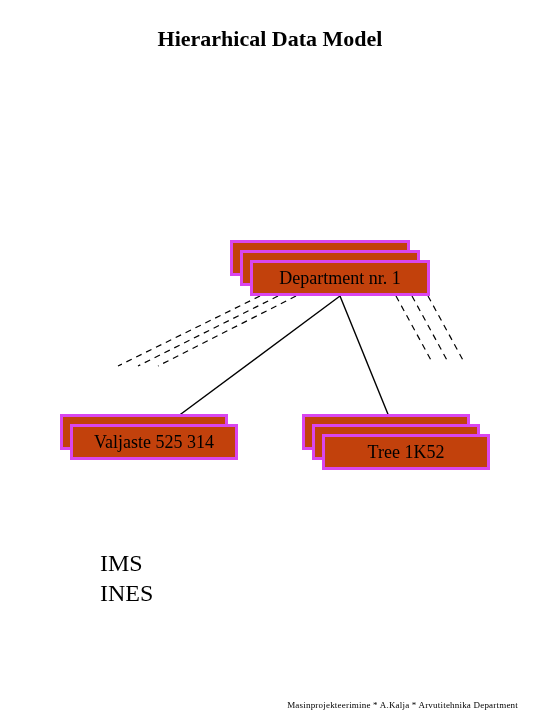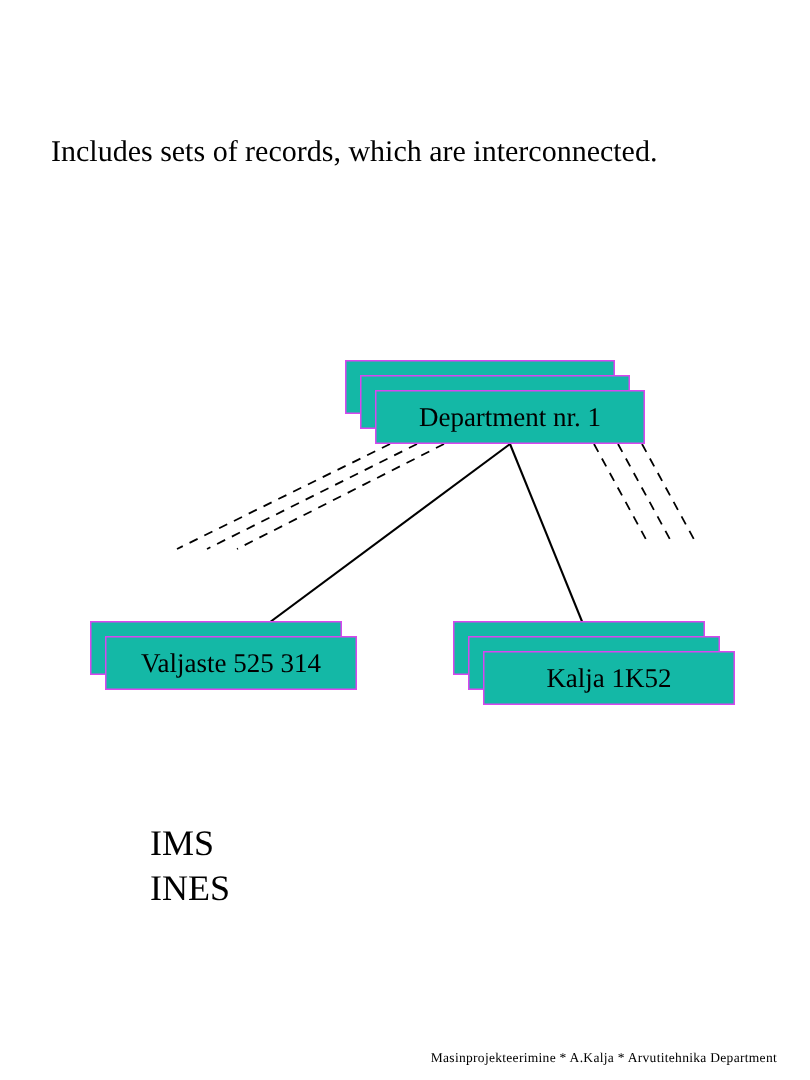--- a/index.html
+++ b/index.html
@@ -32,22 +32,22 @@
     width: 480px;
     font-size: 20px;
     line-height: 1.3;
   }
   
   .stack {
     position: absolute;
   }
   .card {
     position: absolute;
-    background: #14b8a6;
-    border: 1px solid #d946ef;
+    background: #c2410c;
+    border: 3px solid #d946ef;
     box-sizing: border-box;
   }
   .front-label {
     position: absolute;
     left: 0;
     top: 0;
     width: 100%;
     height: 100%;
     display: flex;
     align-items: center;
@@ -88,23 +88,23 @@
     width: 540px;
     height: 720px;
     pointer-events: none;
   }
 </style>
 </head>
 <body>
 
 <div class="page">
 
+  <div class="title">Hierarhical Data Model</div>
 
   <div class="para">
-    <div>Includes sets of records, which are interconnected.</div>
   </div>
 
   <svg class="lines" viewBox="0 0 540 720">
 
     <line x1="340" y1="296" x2="154" y2="434" stroke="#000" stroke-width="1.4"></line>
     <line x1="340" y1="296" x2="396" y2="434" stroke="#000" stroke-width="1.4"></line>
 
     <line x1="260" y1="296" x2="118" y2="366" stroke="#000" stroke-width="1.2" stroke-dasharray="6 5"></line>
     <line x1="278" y1="296" x2="138" y2="366" stroke="#000" stroke-width="1.2" stroke-dasharray="6 5"></line>
     <line x1="296" y1="296" x2="158" y2="366" stroke="#000" stroke-width="1.2" stroke-dasharray="6 5"></line>
@@ -126,21 +126,21 @@
     <div class="card" style="left:0px; top:0px;"></div>
     <div class="card" style="left:10px; top:10px;">
       <div class="front-label">Valjaste 525 314</div>
     </div>
   </div>
 
   <div class="stack stack-right">
     <div class="card" style="left:0px; top:0px;"></div>
     <div class="card" style="left:10px; top:10px;"></div>
     <div class="card" style="left:20px; top:20px;">
-      <div class="front-label">Kalja 1K52</div>
+      <div class="front-label">Tree 1K52</div>
     </div>
   </div>
 
   <div class="notes">
     <div>IMS</div>
     <div>INES</div>
   </div>
 
   <div class="footer">Masinprojekteerimine * A.Kalja * Arvutitehnika Department</div>
 

